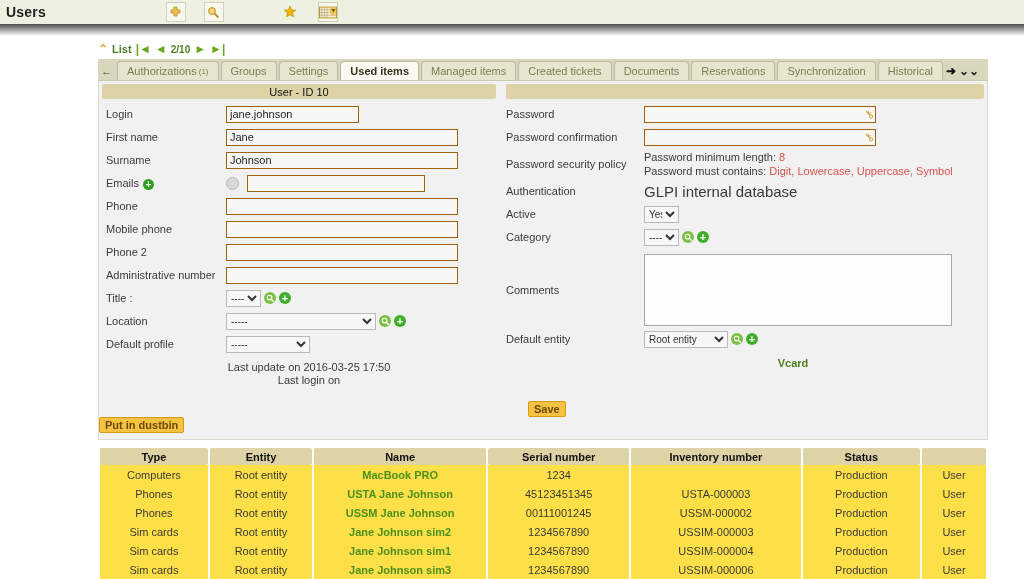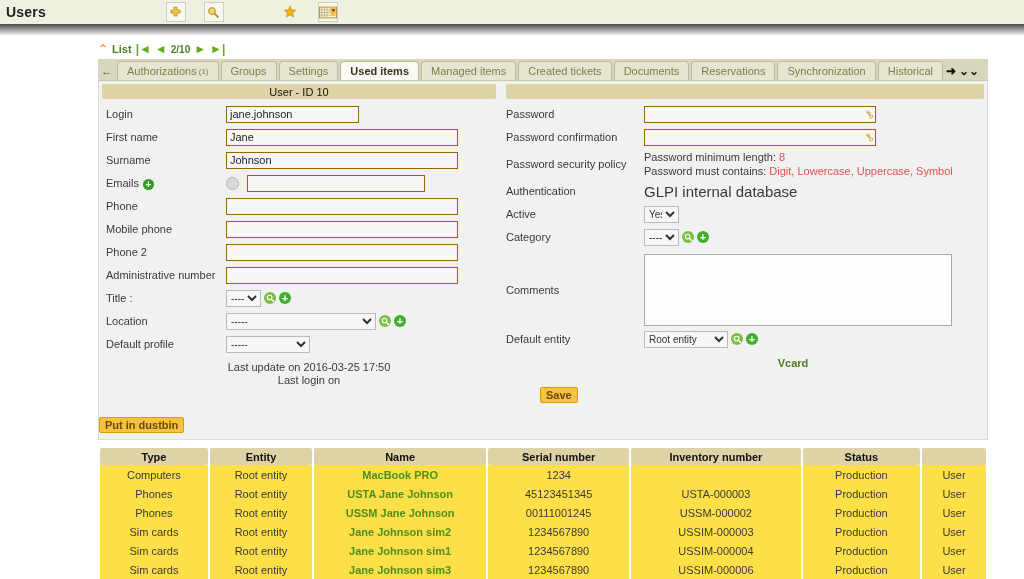--- a/index.html
+++ b/index.html
@@ -165,21 +165,21 @@
 
   .lastinfo{
     text-align:center;font-size:11px;color:#3a3a3a;
     line-height:13px;padding-top:5px;padding-left:20px;
   }
   .vcard{
     text-align:center;color:#4d7d1f;font-weight:bold;font-size:11px;
     padding-top:6px;padding-left:100px;
   }
 
-  .btnrow{display:flex;align-items:flex-start;height:30px;padding-left:16px;}
+  .btnrow{display:flex;align-items:flex-end;height:30px;padding-left:4px;}
   .btn{
     background:#f5c242;border:1px solid #d59b14;
     color:#6b4a00;font-size:11px;font-weight:bold;
     padding:1px 5px;border-radius:2px;cursor:pointer;
     font-family:"Liberation Sans", sans-serif;
   }
   .save-pos{margin-left:425px;}
   .dust-row{display:flex;padding:0 0 6px 0;}
 
   

